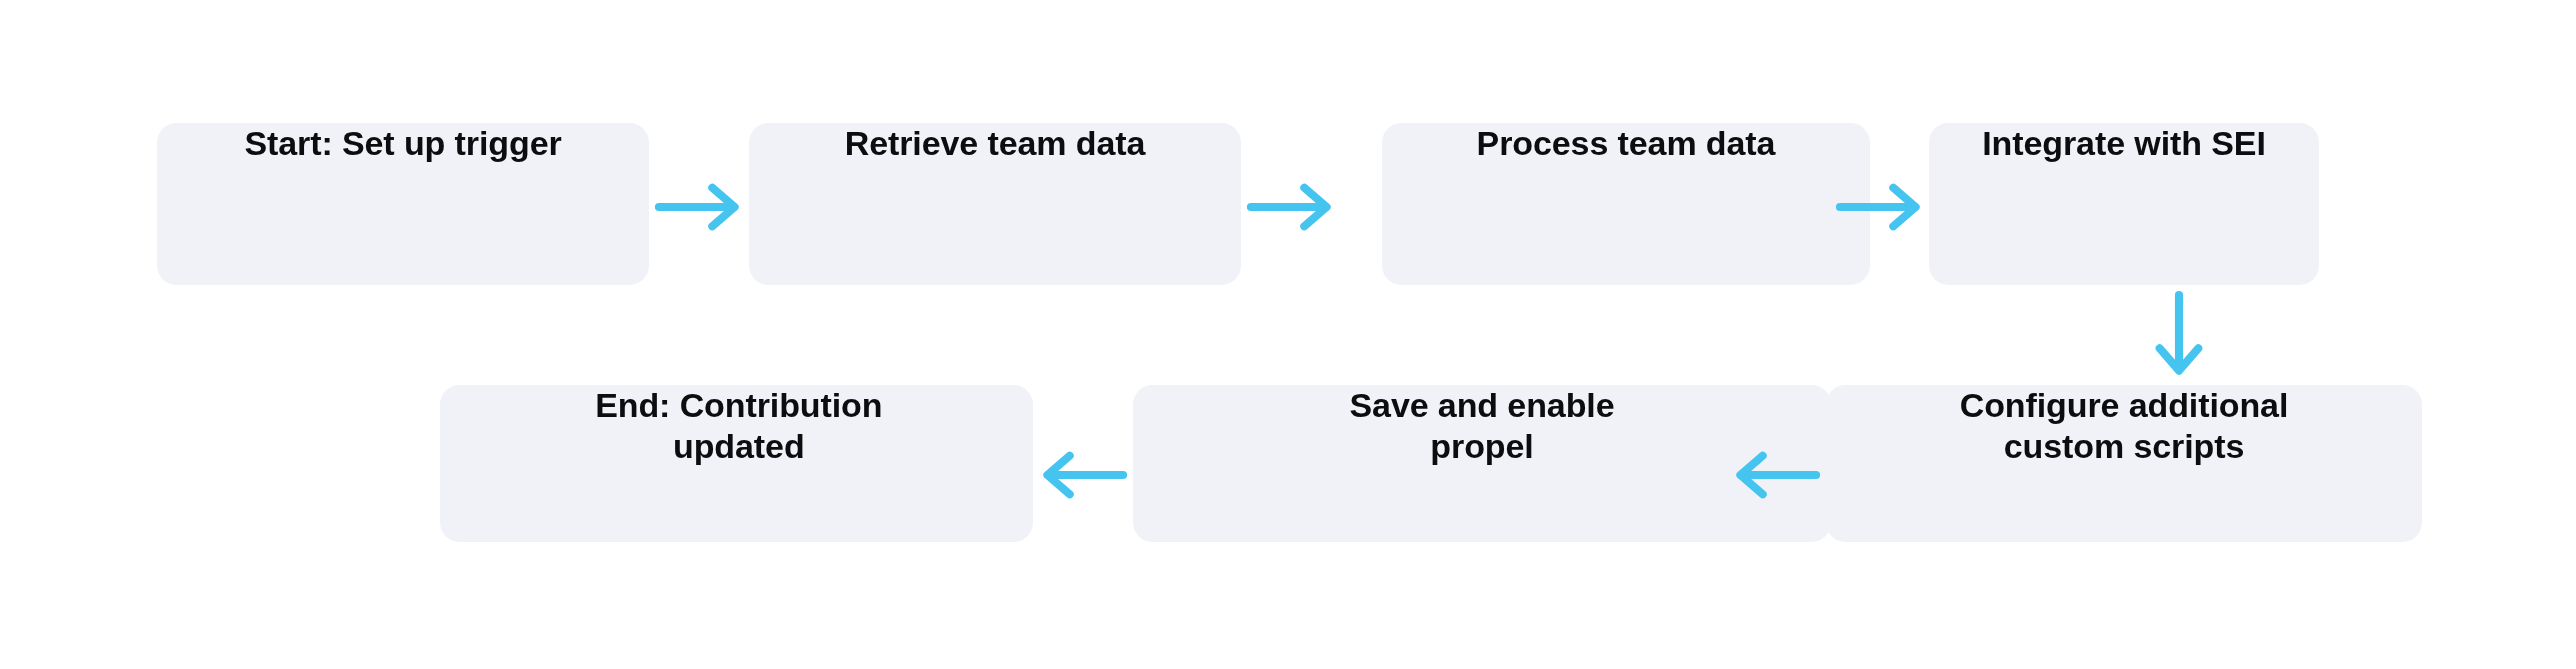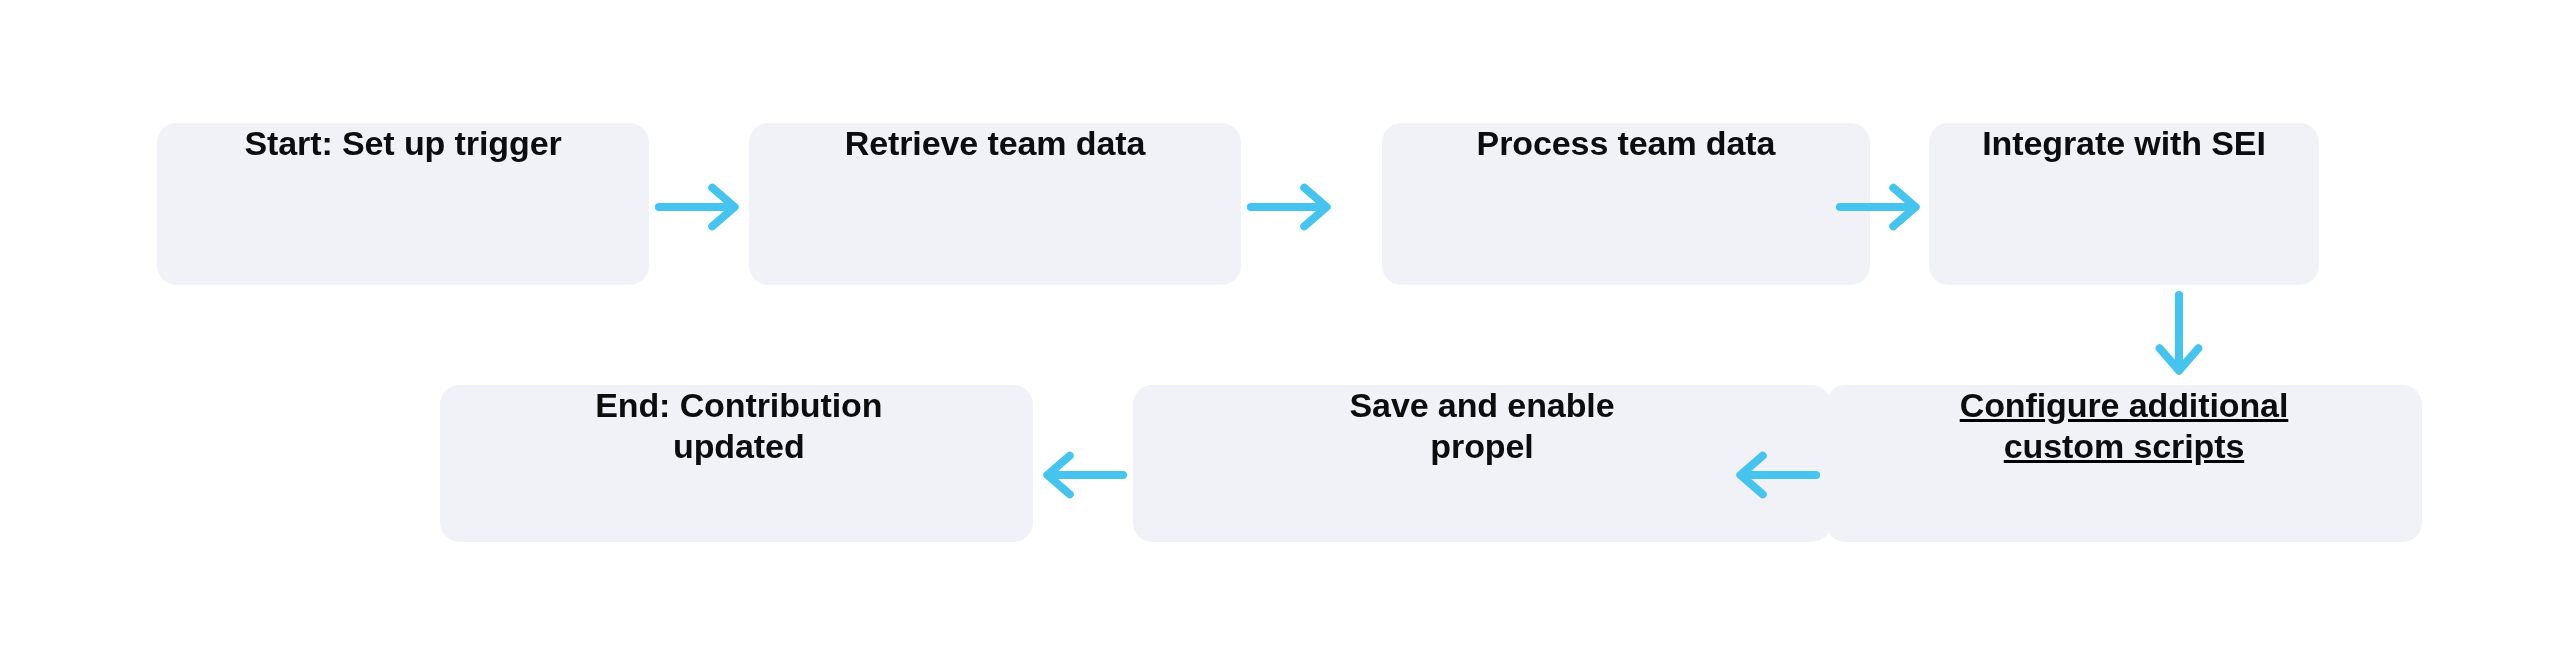--- a/index.html
+++ b/index.html
@@ -46,21 +46,21 @@
   
   .row2 { top: 385px; height: 157px; }
 
   #node-start        { left: 157px;  width: 492px; }
   #node-retrieve     { left: 749px; width: 492px; }
   #node-process      { left: 1342px; width: 488px; margin-left: 40px; }
   #node-integrate    { left: 1929px; width: 390px; }
 
   #node-end          { left: 440px;  width: 593px; padding-left: 24px; }
   #node-save         { left: 1133px; width: 698px; }
-  #node-configure    { left: 1826px; width: 596px; text-decoration: underline; }
+  #node-configure    { left: 1826px; width: 596px; }
 
   
   .arrow {
     position: absolute;
     display: block;
   }
   .arrow svg { display: block; overflow: visible; }
 
   #arrow-start-retrieve    { left: 656px;  top: 181px; }
   #arrow-retrieve-process  { left: 1248px; top: 181px; }

